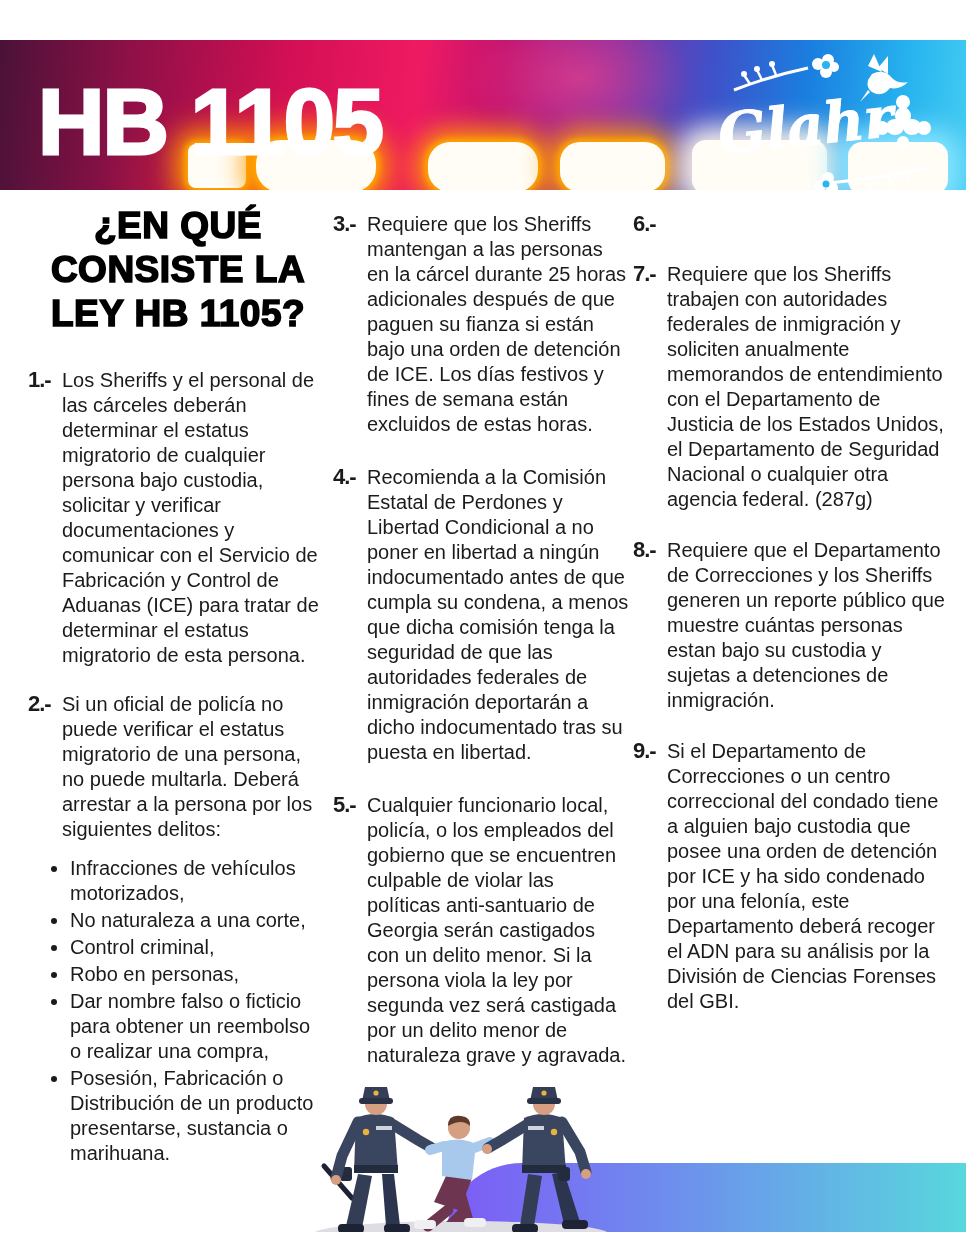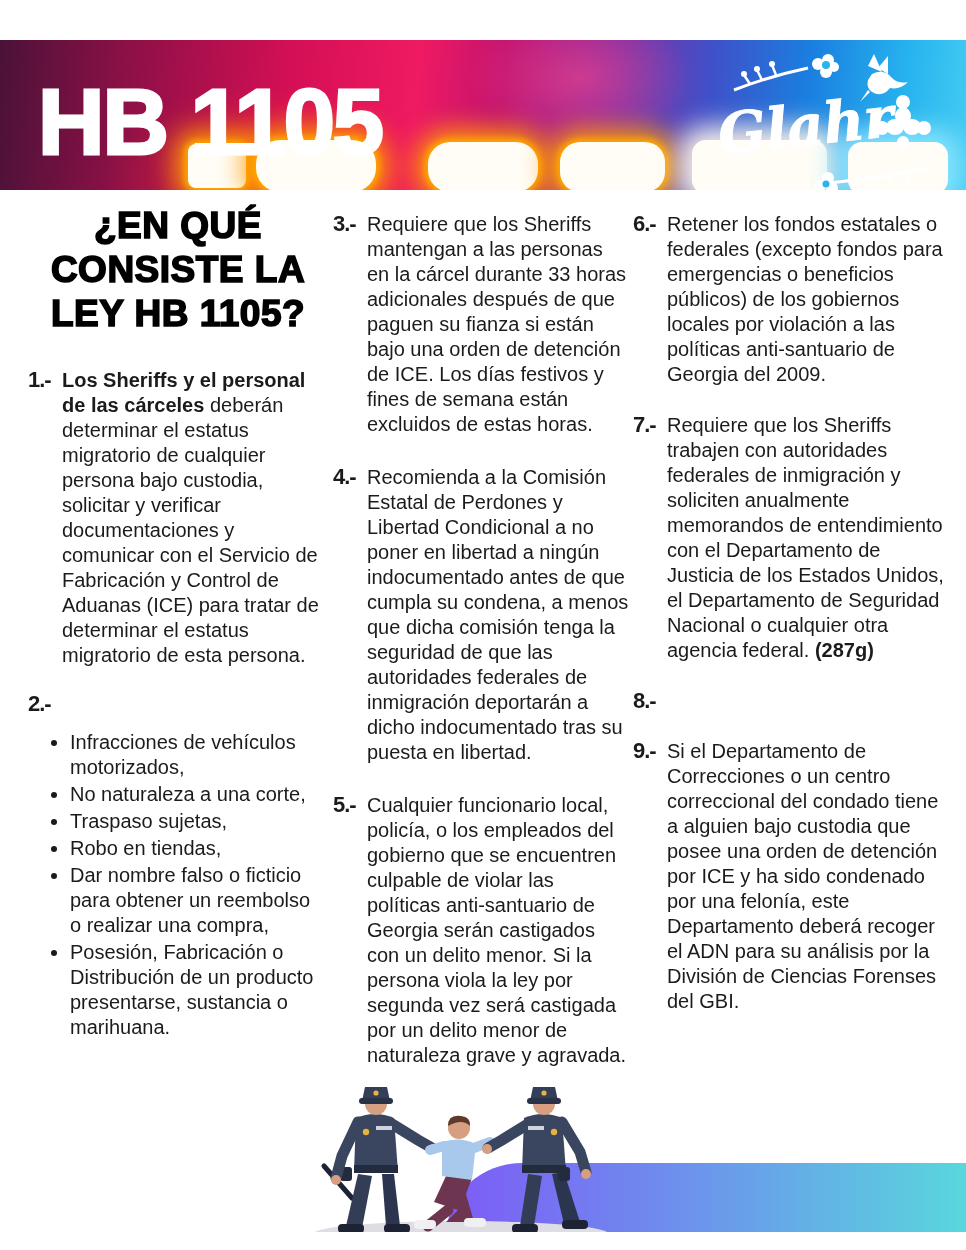--- a/index.html
+++ b/index.html
@@ -36,21 +36,21 @@
   .col1{left:28px;top:204px;width:300px;gap:24px;}
   .col2{left:333px;top:212px;width:296px;gap:28px;}
   .col3{left:633px;top:212px;width:312px;gap:26px;}
   .q-title{
     text-align:center;font-weight:bold;font-size:37px;line-height:44px;
     color:#000;-webkit-text-stroke:1.6px #000;letter-spacing:.5px;margin-bottom:8px;
   }
   .item{display:flex;align-items:flex-start;}
   .num{flex:none;width:34px;font-weight:bold;font-size:22px;line-height:24px;letter-spacing:-1px;}
   .body{flex:1;font-size:20px;line-height:25px;}
-  .body b{font-weight:bold;}
+  .body b{font-weight:normal;}
   ul.offenses{margin:14px 4px 0 0;padding-left:42px;font-size:20px;line-height:25px;}
   ul.offenses li{margin-bottom:2px;}
   
   .bottom-band{
     position:absolute;left:447px;right:0;top:1163px;bottom:0;
     background:linear-gradient(90deg,#7d5bf6 0%,#6f8aee 40%,#58d7dd 100%);
     border-top-left-radius:95px 87px;
   }
   .illustration{position:absolute;left:296px;top:1068px;width:330px;height:182px;}
 </style>
@@ -114,58 +114,59 @@
 
   <div class="col col1">
     <div class="q-title">¿EN QUÉ CONSISTE LA LEY HB 1105?</div>
     <div class="item">
       <span class="num">1.-</span>
       <div class="body"><b>Los Sheriffs y el personal de las cárceles</b><span> deberán determinar el estatus migratorio de cualquier persona bajo custodia, solicitar y verificar documentaciones y comunicar con el Servicio de Fabricación y Control de Aduanas (ICE) para tratar de determinar el estatus migratorio de esta persona.</span></div>
     </div>
     <div>
       <div class="item">
         <span class="num">2.-</span>
+        <div class="body"><span>Si un oficial de policía no puede verificar el estatus migratorio de una persona, </span><b>no puede multarla. Deberá arrestar a la persona por los siguientes delitos:</b></div>
       </div>
       <ul class="offenses">
         <li>Infracciones de vehículos motorizados,</li>
         <li>No naturaleza a una corte,</li>
-        <li>Traspaso sujetas,</li>
-        <li>Robo en tiendas,</li>
+        <li>Control criminal,</li>
+        <li>Robo en personas,</li>
         <li>Dar nombre falso o ficticio para obtener un reembolso o realizar una compra,</li>
         <li>Posesión, Fabricación o Distribución de un producto presentarse, sustancia o marihuana.</li>
       </ul>
     </div>
   </div>
 
   <div class="col col2">
     <div class="item">
       <span class="num">3.-</span>
-      <div class="body">Requiere que los Sheriffs mantengan a las personas en la cárcel durante 33 horas adicionales después de que paguen su fianza si están bajo una orden de detención de ICE. Los días festivos y fines de semana están excluidos de estas horas.</div>
+      <div class="body">Requiere que los Sheriffs mantengan a las personas en la cárcel durante 25 horas adicionales después de que paguen su fianza si están bajo una orden de detención de ICE. Los días festivos y fines de semana están excluidos de estas horas.</div>
     </div>
     <div class="item">
       <span class="num">4.-</span>
       <div class="body">Recomienda a la Comisión Estatal de Perdones y Libertad Condicional a no poner en libertad a ningún indocumentado antes de que cumpla su condena, a menos que dicha comisión tenga la seguridad de que las autoridades federales de inmigración deportarán a dicho indocumentado tras su puesta en libertad.</div>
     </div>
     <div class="item">
       <span class="num">5.-</span>
       <div class="body">Cualquier funcionario local, policía, o los empleados del gobierno que se encuentren culpable de violar las políticas anti-santuario de Georgia serán castigados con un delito menor. Si la persona viola la ley por segunda vez será castigada por un delito menor de naturaleza grave y agravada.</div>
     </div>
   </div>
 
   <div class="col col3">
     <div class="item">
       <span class="num">6.-</span>
-      <div class="body">Retener los fondos estatales o federales (excepto fondos para emergencias o beneficios públicos) de los gobiernos locales por violación a las políticas anti-santuario de Georgia del 2009.</div>
     </div>
     <div class="item">
       <span class="num">7.-</span>
       <div class="body"><span>Requiere que los Sheriffs trabajen con autoridades federales de inmigración y soliciten anualmente memorandos de entendimiento con el Departamento de Justicia de los Estados Unidos, el Departamento de Seguridad Nacional o cualquier otra agencia federal. </span><b>(287g)</b></div>
     </div>
     <div class="item">
       <span class="num">8.-</span>
+      <div class="body">Requiere que el Departamento de Correcciones y los Sheriffs generen un reporte público que muestre cuántas personas estan bajo su custodia y sujetas a detenciones de inmigración.</div>
     </div>
     <div class="item">
       <span class="num">9.-</span>
       <div class="body">Si el Departamento de Correcciones o un centro correccional del condado tiene a alguien bajo custodia que posee una orden de detención por ICE y ha sido condenado por una felonía, este Departamento deberá recoger el ADN para su análisis por la División de Ciencias Forenses del GBI.</div>
     </div>
   </div>
 
   <div class="bottom-band"></div>
 
   <svg class="illustration" viewBox="0 0 330 182">

